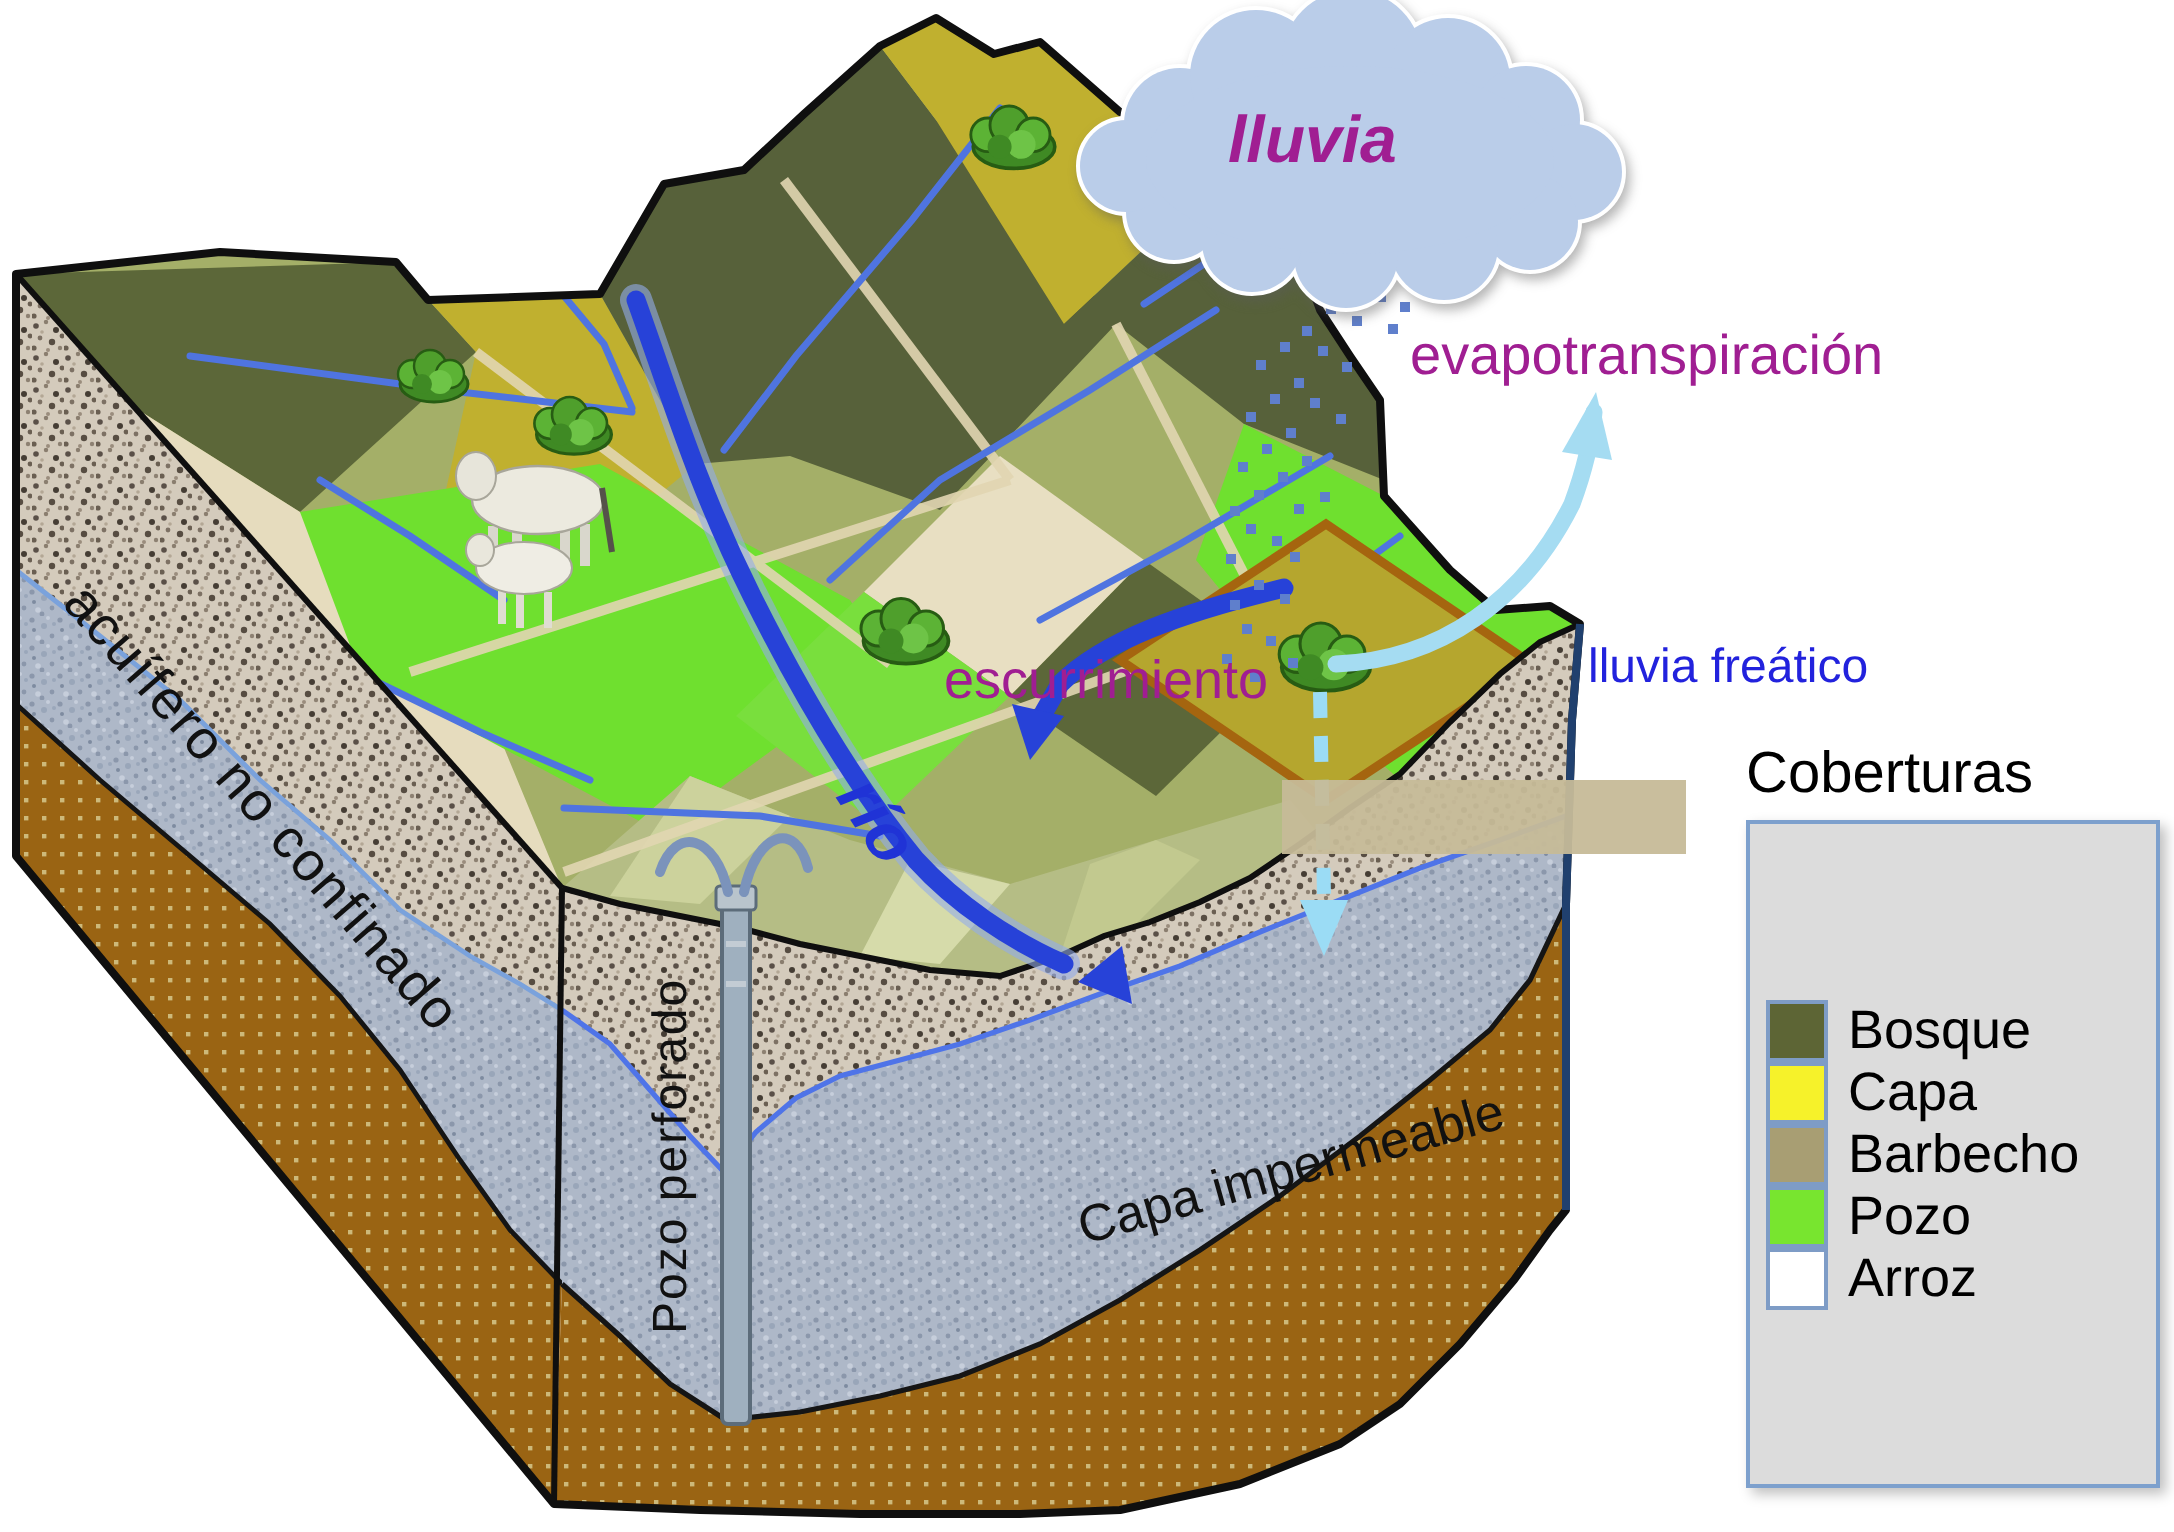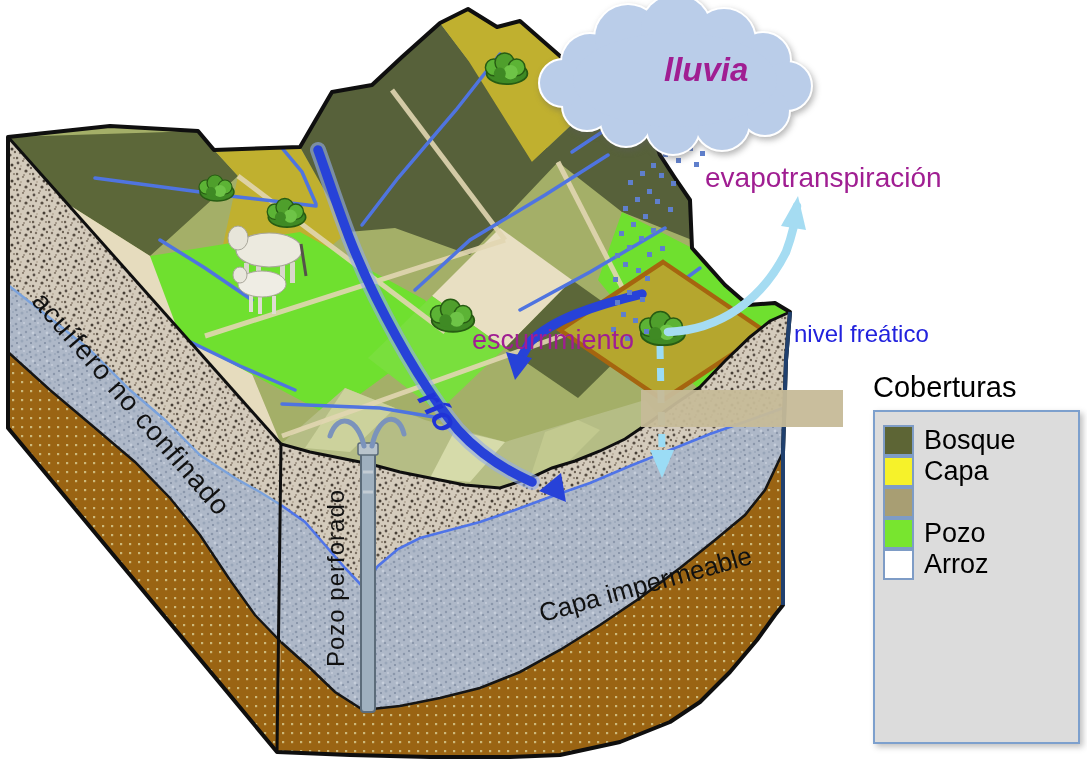--- a/index.html
+++ b/index.html
@@ -1,39 +1,39 @@
 <!DOCTYPE html>
 <html><head>
 <meta charset="utf-8">
 <style>
   html,body{margin:0;padding:0;background:#fff;}
   #stage{position:relative;width:1087px;height:766px;background:#ffffff;overflow:hidden;
          font-family:"Liberation Sans",sans-serif;}
   #blockArt{position:absolute;left:0;top:0;}
   .lbl{position:absolute;white-space:nowrap;line-height:1;}
   .magenta{color:#a01e92;}
-  .lluvia{left:664px;top:53px;font-size:33px;font-weight:bold;font-style:italic;z-index:30;}
+  .lluvia{left:614px;top:53px;font-size:33px;font-weight:bold;font-style:italic;z-index:30;}
   .evapo{left:705px;top:164px;font-size:28px;z-index:20;}
   .escurr{left:472px;top:327px;font-size:27px;z-index:20;}
   .nivel{left:794px;top:322px;font-size:24px;color:#2222dd;z-index:20;}
   .infilband{position:absolute;left:641px;top:390px;width:202px;height:37px;
              background:rgba(198,186,152,.95);z-index:18;}
   .infil{left:681px;top:392px;font-size:29px;z-index:20;}
   .rio{left:441px;top:383px;font-size:34px;font-weight:bold;font-style:italic;color:#2033d6;
        transform:rotate(57deg);transform-origin:0 0;z-index:20;}
   .acuif{left:48px;top:287px;font-size:27.5px;color:#111;transform:rotate(49deg);
          transform-origin:0 0;letter-spacing:1px;z-index:20;}
   .pozo{left:324px;top:667px;font-size:24px;color:#111;transform:rotate(-90deg);
         transform-origin:0 0;letter-spacing:1px;z-index:20;}
   .capa{left:536px;top:601px;font-size:26px;color:#111;transform:rotate(-15.5deg);
         transform-origin:0 0;z-index:20;}
   .legend-title{left:873px;top:373px;width:207px;text-align:left;font-size:29px;color:#000;z-index:20;}
   #legendBox{position:absolute;left:873px;top:410px;width:207px;height:334px;box-sizing:border-box;
              background:#dcdcdc;border:2.5px solid #7da0cd;box-shadow:3px 3px 6px rgba(0,0,0,.25);
-             display:flex;flex-direction:column;justify-content:flex-start;
+             display:flex;flex-direction:column;justify-content:center;
              padding:13px 0 13px 8px;z-index:20;}
   .lrow{display:flex;align-items:center;}
   .swatch{width:31px;height:31px;box-sizing:border-box;border:2px solid #7e9cc6;flex:none;}
   .lrow span.txt{font-size:27px;color:#000;margin-left:10px;}
 </style>
 </head>
 <body>
 
 <div id="stage">
 
@@ -227,39 +227,40 @@
           <circle cx="587" cy="106" r="24"></circle>
           <circle cx="563" cy="83" r="23"></circle>
       <ellipse cx="675" cy="80" rx="102" ry="47"></ellipse>
     </g>
   </g>
 </svg>
 
 <div class="lbl lluvia magenta">lluvia</div>
 <div class="lbl evapo magenta">evapotranspiración</div>
 <div class="lbl escurr magenta">escurrimiento</div>
-<div class="lbl nivel">nivel freático</div>
+<div class="lbl nivel">lluvia freático</div>
 <div class="infilband"></div>
 <div class="lbl rio">río</div>
 <div class="lbl acuif">acuífero no confinado</div>
 <div class="lbl pozo">Pozo perforado</div>
 <div class="lbl capa">Capa impermeable</div>
 
 <div class="lbl legend-title">Coberturas</div>
 <div id="legendBox">
   <div class="lrow">
     <span class="swatch" style="background: rgb(93, 101, 53);"></span>
     <span class="txt">Bosque</span>
   </div>
   <div class="lrow">
     <span class="swatch" style="background: rgb(246, 242, 42);"></span>
     <span class="txt">Capa</span>
   </div>
   <div class="lrow">
     <span class="swatch" style="background: rgb(168, 158, 115);"></span>
+    <span class="txt">Barbecho</span>
   </div>
   <div class="lrow">
     <span class="swatch" style="background: rgb(120, 229, 47);"></span>
     <span class="txt">Pozo</span>
   </div>
   <div class="lrow">
     <span class="swatch" style="background: rgb(255, 255, 255);"></span>
     <span class="txt">Arroz</span>
   </div>
 </div>

